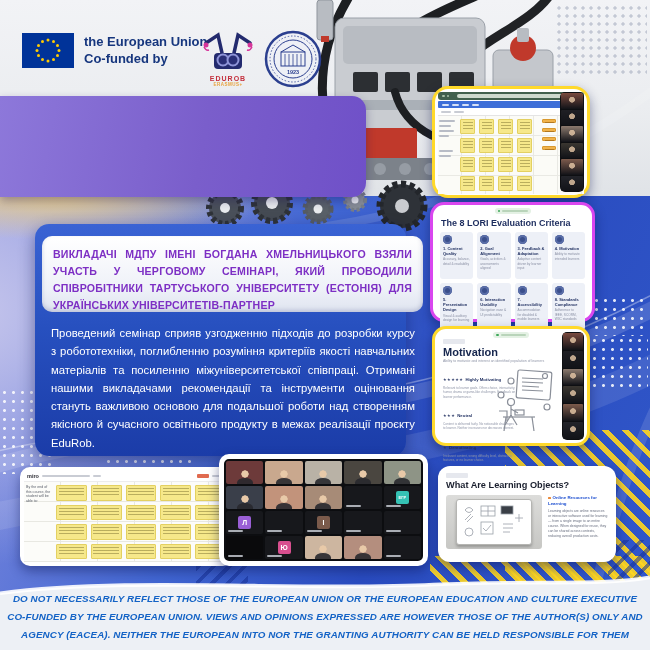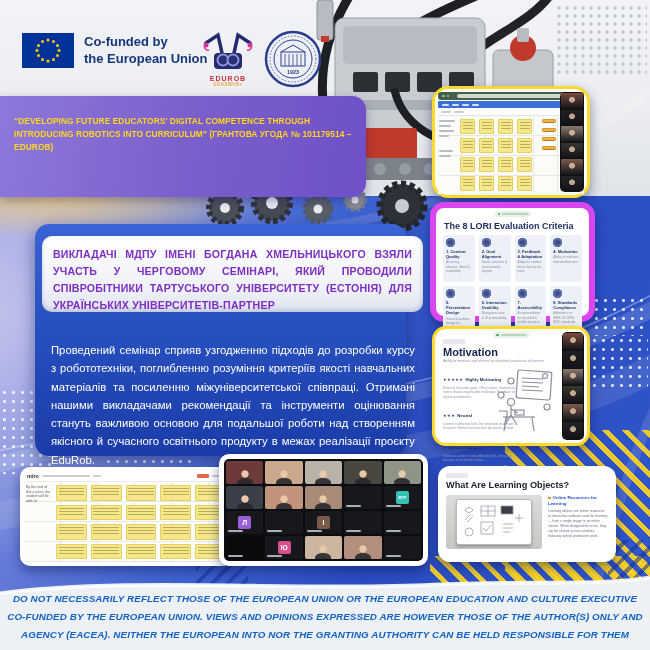--- a/index.html
+++ b/index.html
@@ -46,21 +46,21 @@
   
   .main-panel{position:absolute;left:35px;top:224px;width:371px;height:232px;z-index:6;
     background:linear-gradient(180deg,#3a63d4 0%,#2750bf 45%,#1b3ca8 100%);
     border-radius:14px;box-shadow:0 6px 16px rgba(10,20,80,.45);}
   .headline-card{position:absolute;left:7px;top:12px;width:381px;height:76px;
     background:linear-gradient(180deg,#ffffff 0%,#eef1f8 70%,#dfe4f0 100%);
     border-radius:10px;box-shadow:inset 0 -2px 4px rgba(120,130,170,.35);
     padding:10px 11px;box-sizing:border-box;}
   .headline{color:#7d2fc4;font-weight:bold;font-size:10.6px;line-height:1.6;text-align:justify;letter-spacing:.2px;}
   .body-text{position:absolute;left:16px;top:100px;width:364px;color:#ffffff;
-    font-size:11.3px;line-height:1.62;text-align:justify;margin-top:17px;}
+    font-size:11.3px;line-height:1.62;text-align:justify;}
 
   
   .shot{position:absolute;z-index:7;background:#fff;border-radius:14px;
     box-shadow:0 5px 12px rgba(10,20,80,.45);}
   .ybord{border:3px solid #ffd92b;border-radius:16px;}
 
   
   .cardA{left:432px;top:86px;width:158px;height:112px;padding:3px;box-sizing:border-box;}
   .browser-bar{height:8px;border-radius:3px;background:#41604d;display:flex;align-items:center;padding:0 4px;gap:2px;}
   .addr{flex:1;height:4px;border-radius:2px;background:#cdd9cd;margin:0 6px;}
@@ -82,21 +82,21 @@
   .sticky::before{content:"";display:block;margin:2px 1.5px;height:55%;
     background:repeating-linear-gradient(180deg, rgba(95,85,25,.4) 0 1px, transparent 1px 3px);}
   .sticky.or{background:#f0b24a;border-color:#d9992f;}
   .sticky.or::before{background:repeating-linear-gradient(180deg, rgba(120,70,10,.4) 0 1px, transparent 1px 3px);}
   .zstrip{position:absolute;top:3px;bottom:3px;right:3px;width:24px;background:#0e0f12;border-radius:5px;
     display:flex;flex-direction:column;gap:1px;padding:1px;box-sizing:border-box;overflow:hidden;}
   .zthumb{flex:1;border-radius:1px;}
 
   
   .cardB{left:430px;top:202px;width:165px;height:120px;box-sizing:border-box;padding:4px 0 0 0;
-    border:6px solid #d946ef;border-radius:14px;}
+    border:3px solid #d946ef;border-radius:14px;}
   .pill{position:absolute;top:3px;left:50%;transform:translateX(-50%);width:36px;height:6px;border-radius:3px;
     background:#e4f1e4;display:flex;align-items:center;gap:2px;padding:0 3px;box-sizing:border-box;}
   .pill i{width:2.5px;height:2.5px;border-radius:50%;background:#3da75a;}
   .pill b{flex:1;height:1.5px;background:#b9d4ba;border-radius:1px;}
   .lori-title{margin:9px 8px 4px 8px;font-weight:bold;color:#1c2c5e;font-size:9px;}
   .lori-grid{display:grid;grid-template-columns:repeat(4,1fr);gap:4px;padding:0 7px;}
   .lori-card{background:#edf0f7;border-radius:3px;padding:3px;min-height:41px;}
   .lori-ic{width:9px;height:9px;border-radius:50%;background:#3b4f8c;box-shadow:inset 0 0 0 2px #5a6ea8;margin-bottom:2px;}
   .lori-t{font-size:4px;font-weight:bold;color:#1c2c5e;line-height:1.3;}
   .lori-d{font-size:3.2px;color:#8a90a4;line-height:1.35;margin-top:1px;}
@@ -217,22 +217,22 @@
           <circle cx="31.5" cy="26.5" r="1.5"></circle>
         <circle cx="26" cy="28" r="1.5"></circle>
           <circle cx="20.5" cy="26.5" r="1.5"></circle>
           <circle cx="16.5" cy="22.5" r="1.5"></circle>
         <circle cx="15" cy="17.5" r="1.5"></circle>
           <circle cx="16.5" cy="12.5" r="1.5"></circle>
           <circle cx="20.5" cy="8.5" r="1.5"></circle>
       </g>
     </svg>
     <div class="eu-text">
+      <div>the European Union</div>
       <div>Co-funded by</div>
-      <div>the European Union</div>
     </div>
   </div>
 
   <div class="edurob">
     <svg width="60" height="46" viewBox="0 0 60 46">
       <path d="M8 16 L20 8 L24 26" stroke="#232a6e" stroke-width="3.5" fill="none" stroke-linecap="round"></path>
       <path d="M52 16 L40 8 L36 26" stroke="#232a6e" stroke-width="3.5" fill="none" stroke-linecap="round"></path>
       <circle cx="8" cy="18" r="2.5" fill="#d6359a"></circle>
         <circle cx="52" cy="18" r="2.5" fill="#d6359a"></circle>
       <path d="M6 20 q2 4 5 3" stroke="#d6359a" stroke-width="1.5" fill="none"></path>
@@ -255,21 +255,20 @@
       <line x1="21" y1="24" x2="21" y2="36" stroke="#2b3f8f" stroke-width=".8"></line>
       <line x1="25" y1="24" x2="25" y2="36" stroke="#2b3f8f" stroke-width=".8"></line>
       <line x1="29" y1="24" x2="29" y2="36" stroke="#2b3f8f" stroke-width=".8"></line>
       <line x1="33" y1="24" x2="33" y2="36" stroke="#2b3f8f" stroke-width=".8"></line>
       <line x1="37" y1="24" x2="37" y2="36" stroke="#2b3f8f" stroke-width=".8"></line>
       <text x="29" y="44" text-anchor="middle" font-size="5.5" font-weight="bold" fill="#2b3f8f" id="seal-year-text">1923</text>
     </svg>
   </div>
 
   <div class="banner">
-    <div class="banner-sub">“DEVELOPING FUTURE EDUCATORS' DIGITAL COMPETENCE THROUGH INTRODUCING ROBOTICS INTO CURRICULUM” (ГРАНТОВА УГОДА № 101179514 – EDUROB)</div>
   </div>
 
   <svg class="gears" width="280" height="62" viewBox="0 0 280 62">
     <g fill="#3c4148">
       <circle cx="75" cy="32" r="16" stroke="#2e3238" stroke-width="6" stroke-dasharray="4 3" fill="#4a505a"></circle>
       <circle cx="75" cy="32" r="5" fill="#e9ebee"></circle>
       <circle cx="122" cy="27" r="18" stroke="#2e3238" stroke-width="6" stroke-dasharray="4.5 3" fill="#454b54"></circle>
       <circle cx="122" cy="27" r="6" fill="#e9ebee"></circle>
       <circle cx="168" cy="33" r="13" stroke="#555b63" stroke-width="5" stroke-dasharray="3.5 2.5" fill="#596068"></circle>
       <circle cx="168" cy="33" r="4.5" fill="#e9ebee"></circle>

